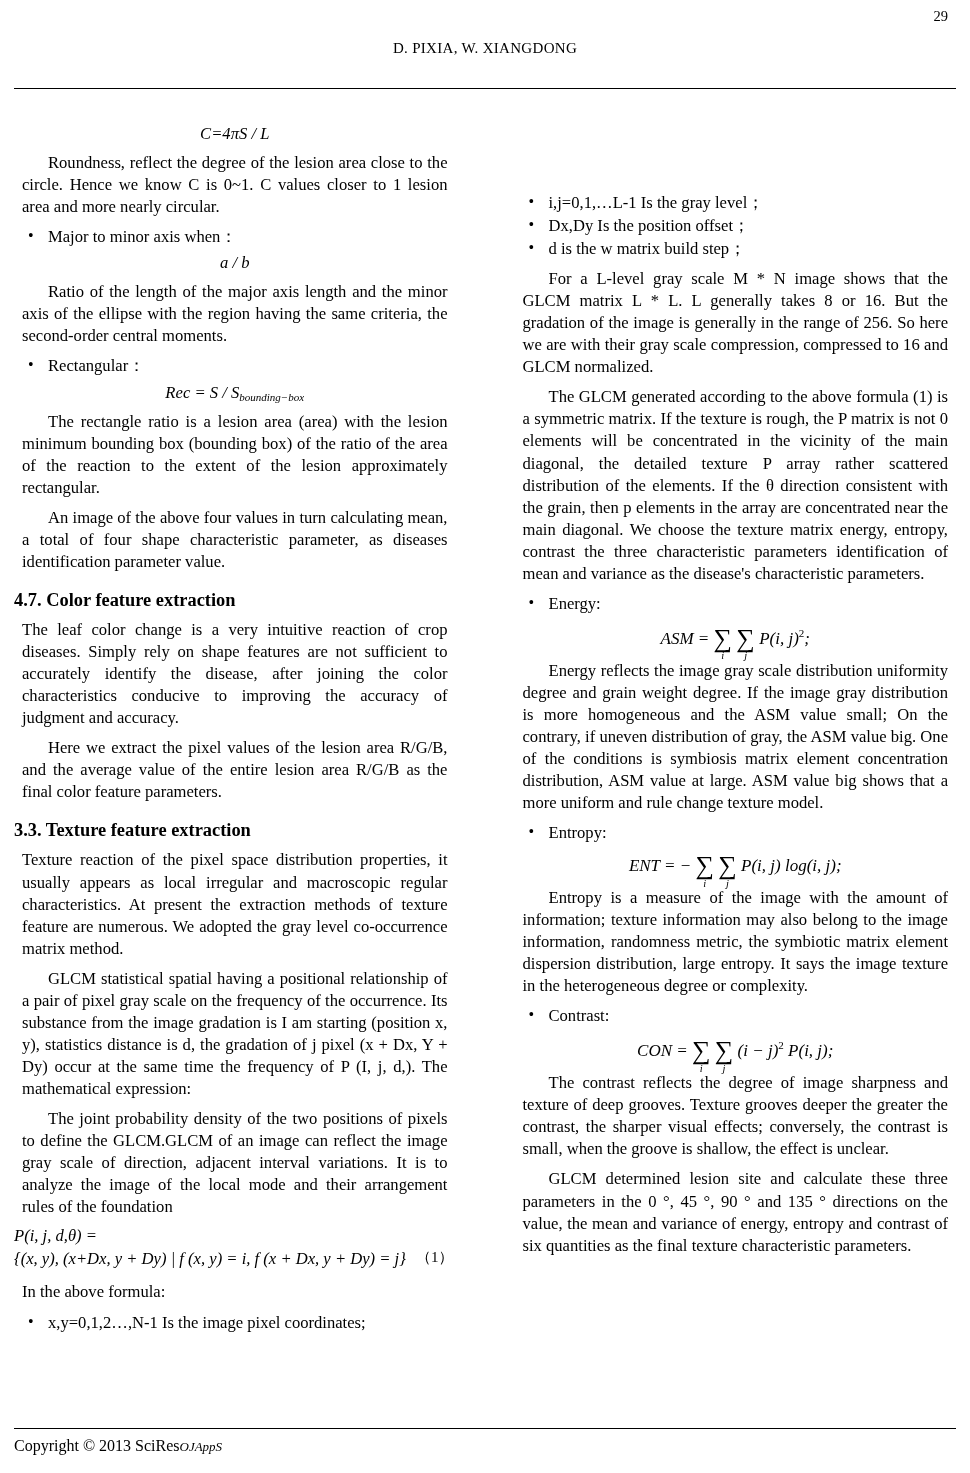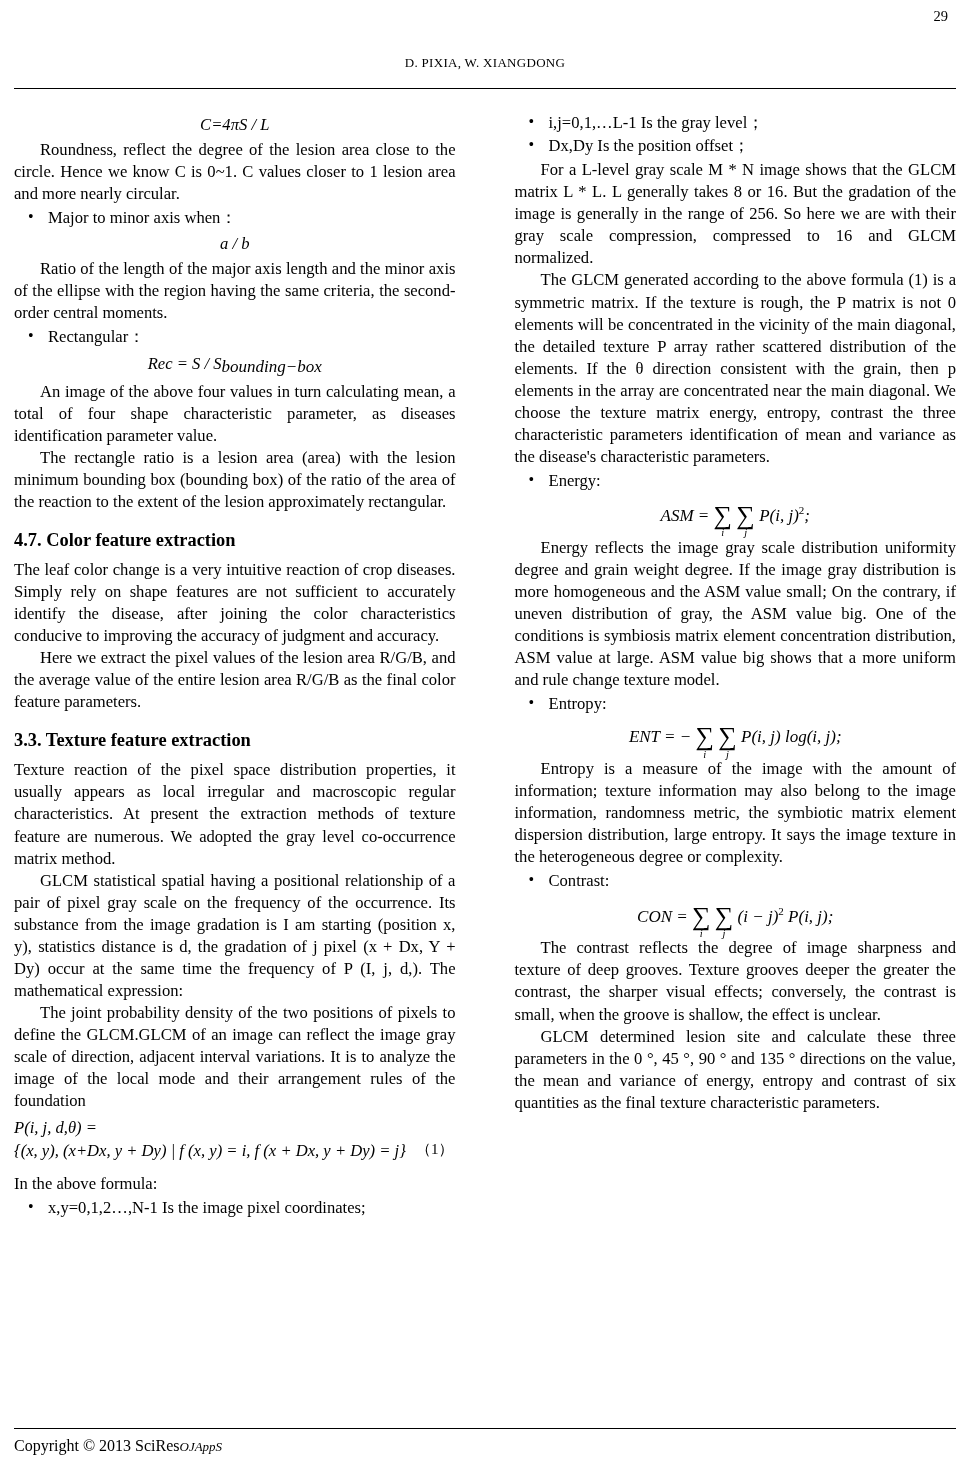--- a/index.html
+++ b/index.html
@@ -23,65 +23,66 @@
   }
   .page-number {
     position: absolute;
     top: 8px;
     right: 18px;
     font-size: 14.5px;
     font-family: "Liberation Serif", serif;
   }
   .running-head {
     position: absolute;
-    top: 55px;
+    top: 40px;
     left: 0;
     width: 970px;
     text-align: center;
-    font-size: 13px;
+    font-size: 15px;
     letter-spacing: 0.3px;
   }
   .rule {
     position: absolute;
     top: 88px;
     left: 14px;
     width: 942px;
     height: 1px;
     background: #000;
   }
   .columns {
     position: absolute;
-    top: 110px;
+    top: 119px;
     left: 14px;
     width: 942px;
     display: flex;
     gap: 59px;
+    align-items: center;
   }
   .col {
     width: 452px;
   }
   p {
-    margin: 0;
+    margin: 8px;
     font-size: 16.6px;
     line-height: 1.33;
     text-align: justify;
     text-justify: inter-word;
     hyphens: manual;
   }
   p.indent { text-indent: 26px; }
   p.noindent { text-indent: 0; }
   .eq {
     text-align: center;
     font-style: italic;
     font-size: 16.6px;
     margin: 5px 0 4px 0;
     font-family: "Liberation Serif", serif;
   }
   .eq .sub {
-    font-size: 17px;
+    font-size: 11px;
     vertical-align: -3px;
     font-style: italic;
   }
   .eq-big {
     text-align: center;
     font-size: 17px;
     font-style: italic;
     margin: 12px 0 10px 0;
     position: relative;
   }
@@ -186,23 +187,23 @@
       <p class="indent">Ratio of the length of the major axis length and the minor axis of the ellipse with the region having the same criteria, the second-order central moments.</p>
 
       <ul>
         <li>Rectangular：</li>
       </ul>
 
       <div class="eq">
         <span>Re</span><span>c = S / S</span><span class="sub">bounding−box</span>
       </div>
 
+      <p class="indent">The rectangle ratio is a lesion area (area) with the lesion minimum bounding box (bounding box) of the ratio of the area of the reaction to the extent of the lesion approximately rectangular.</p>
+
       <p class="indent">An image of the above four values in turn calculating mean, a total of four shape characteristic parameter, as diseases identification parameter value.</p>
-
-      <p class="indent">The rectangle ratio is a lesion area (area) with the lesion minimum bounding box (bounding box) of the ratio of the area of the reaction to the extent of the lesion approximately rectangular.</p>
 
       <h3>4.7. Color feature extraction</h3>
 
       <p class="noindent">The leaf color change is a very intuitive reaction of crop diseases. Simply rely on shape features are not sufficient to accurately identify the disease, after joining the color characteristics conducive to improving the accuracy of judgment and accuracy.</p>
 
       <p class="indent">Here we extract the pixel values of the lesion area R/G/B, and the average value of the entire lesion area R/G/B as the final color feature parameters.</p>
 
       <h3>3.3. Texture feature extraction</h3>
 
       <p class="noindent">Texture reaction of the pixel space distribution properties, it usually appears as local irregular and macroscopic regular characteristics. At present the extraction methods of texture feature are numerous. We adopted the gray level co-occurrence matrix method.</p>
@@ -223,20 +224,21 @@
         <li>x,y=0,1,2…,N-1 Is the image pixel coordinates;</li>
       </ul>
 
     </div>
 
     <div class="col">
 
       <ul>
         <li>i,j=0,1,…L-1 Is the gray level；</li>
         <li>Dx,Dy    Is the position offset；</li>
+        <li>d    is the w matrix build step；</li>
       </ul>
 
       <p class="indent">For a L-level gray scale M * N image shows that the GLCM matrix L * L. L generally takes 8 or 16. But the gradation of the image is generally in the range of 256. So here we are with their gray scale compression, compressed to 16 and GLCM normalized.</p>
 
       <p class="indent">The GLCM generated according to the above formula (1) is a symmetric matrix. If the texture is rough, the P matrix is not 0 elements will be concentrated in the vicinity of the main diagonal, the detailed texture P array rather scattered distribution of the elements. If the θ direction consistent with the grain, then p elements in the array are concentrated near the main diagonal. We choose the texture matrix energy, entropy, contrast the three characteristic parameters identification of mean and variance as the disease's characteristic parameters.</p>
 
       <ul>
         <li>Energy:</li>
       </ul>
 

